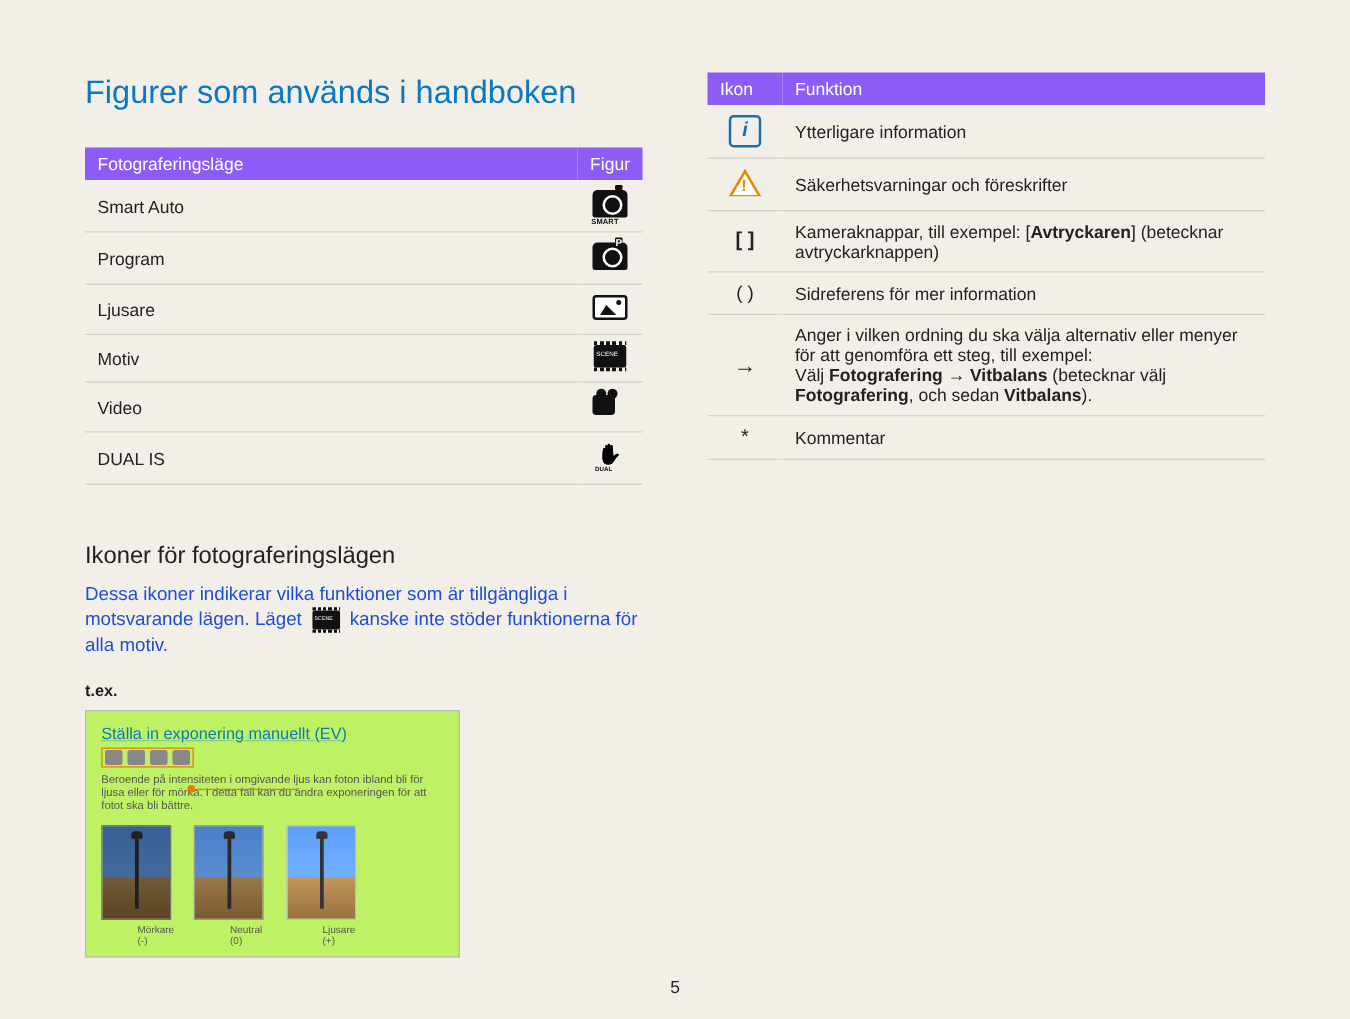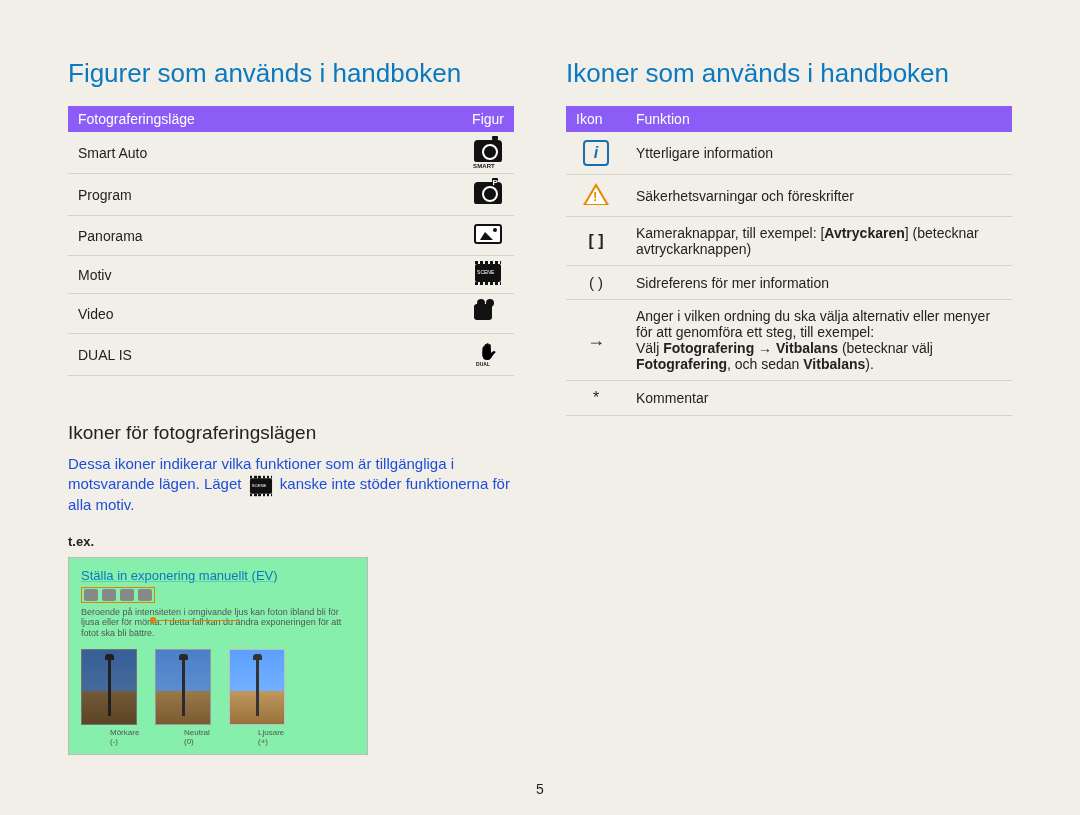--- a/index.html
+++ b/index.html
@@ -17,21 +17,21 @@
     display: flex;
     gap: 52px;
   }
   .col {
     flex: 1;
   }
   h1.section {
     color: #0a79bf;
     font-weight: 300;
     font-size: 26px;
-    margin-bottom: 17px;
+    margin-bottom: 29px;
   }
   table.tbl {
     width: 100%;
     border-collapse: collapse;
     font-size: 14px;
   }
   table.tbl th {
     background: #8b5cf6;
     color: #fff;
     font-weight: 400;
@@ -97,21 +97,21 @@
     margin-top: 46px;
     margin-bottom: 10px;
     color: #222;
   }
   p.body { font-size: 15px; line-height: 1.35; color:#1d4ed8; }
   p.body .inline-scene { display:inline-block; vertical-align:middle; margin:0 2px; }
   .tex { font-weight: bold; font-size: 13px; margin-top: 18px; margin-bottom: 8px; }
 
   .callout {
     border: 1px solid #bbb;
-    background: #86efac;
+    background: #bef264;
     padding: 10px 12px 8px 12px;
     width: 300px;
     position: relative;
   }
   .callout .title { color:#0a79bf; font-size:13px; text-decoration:underline; text-decoration-color: rgba(10,121,191,0.3); }
   .callout .mode-icons {
     display:flex; gap:4px; margin:4px 0 4px 0;
     border:1px solid #e67e00; padding:1px 2px; width:max-content;
     position:relative;
   }
@@ -164,21 +164,21 @@
       <tbody>
         <tr>
           <td>Smart Auto</td>
           <td class="icon-cell"><span class="fig-icon camera smart"><span class="txt">SMART</span></span></td>
         </tr>
         <tr>
           <td>Program</td>
           <td class="icon-cell"><span class="fig-icon camera programp"></span></td>
         </tr>
         <tr>
-          <td>Panorama</td>
+          <td>Ljusare</td>
           <td class="icon-cell"><span class="fig-icon panorama"></span></td>
         </tr>
         <tr>
           <td>Motiv</td>
           <td class="icon-cell"><span class="fig-icon scene"><span class="bot"></span></span></td>
         </tr>
         <tr>
           <td>Video</td>
           <td class="icon-cell"><span class="fig-icon video"></span></td>
         </tr>
@@ -221,21 +221,20 @@
           <div class="thumb">
             <div class="img" style="filter:brightness(1.25);"></div>
             <div class="cap">Ljusare (+)</div>
           </div>
         </div>
       </div>
     </div>
   </div>
 
   <div class="col">
-    <h1 class="section">Ikoner som används i handboken</h1>
 
     <table class="tbl">
       <thead>
         <tr>
           <th style="width:52px;">Ikon</th>
           <th>Funktion</th>
         </tr>
       </thead>
       <tbody>
         <tr>

